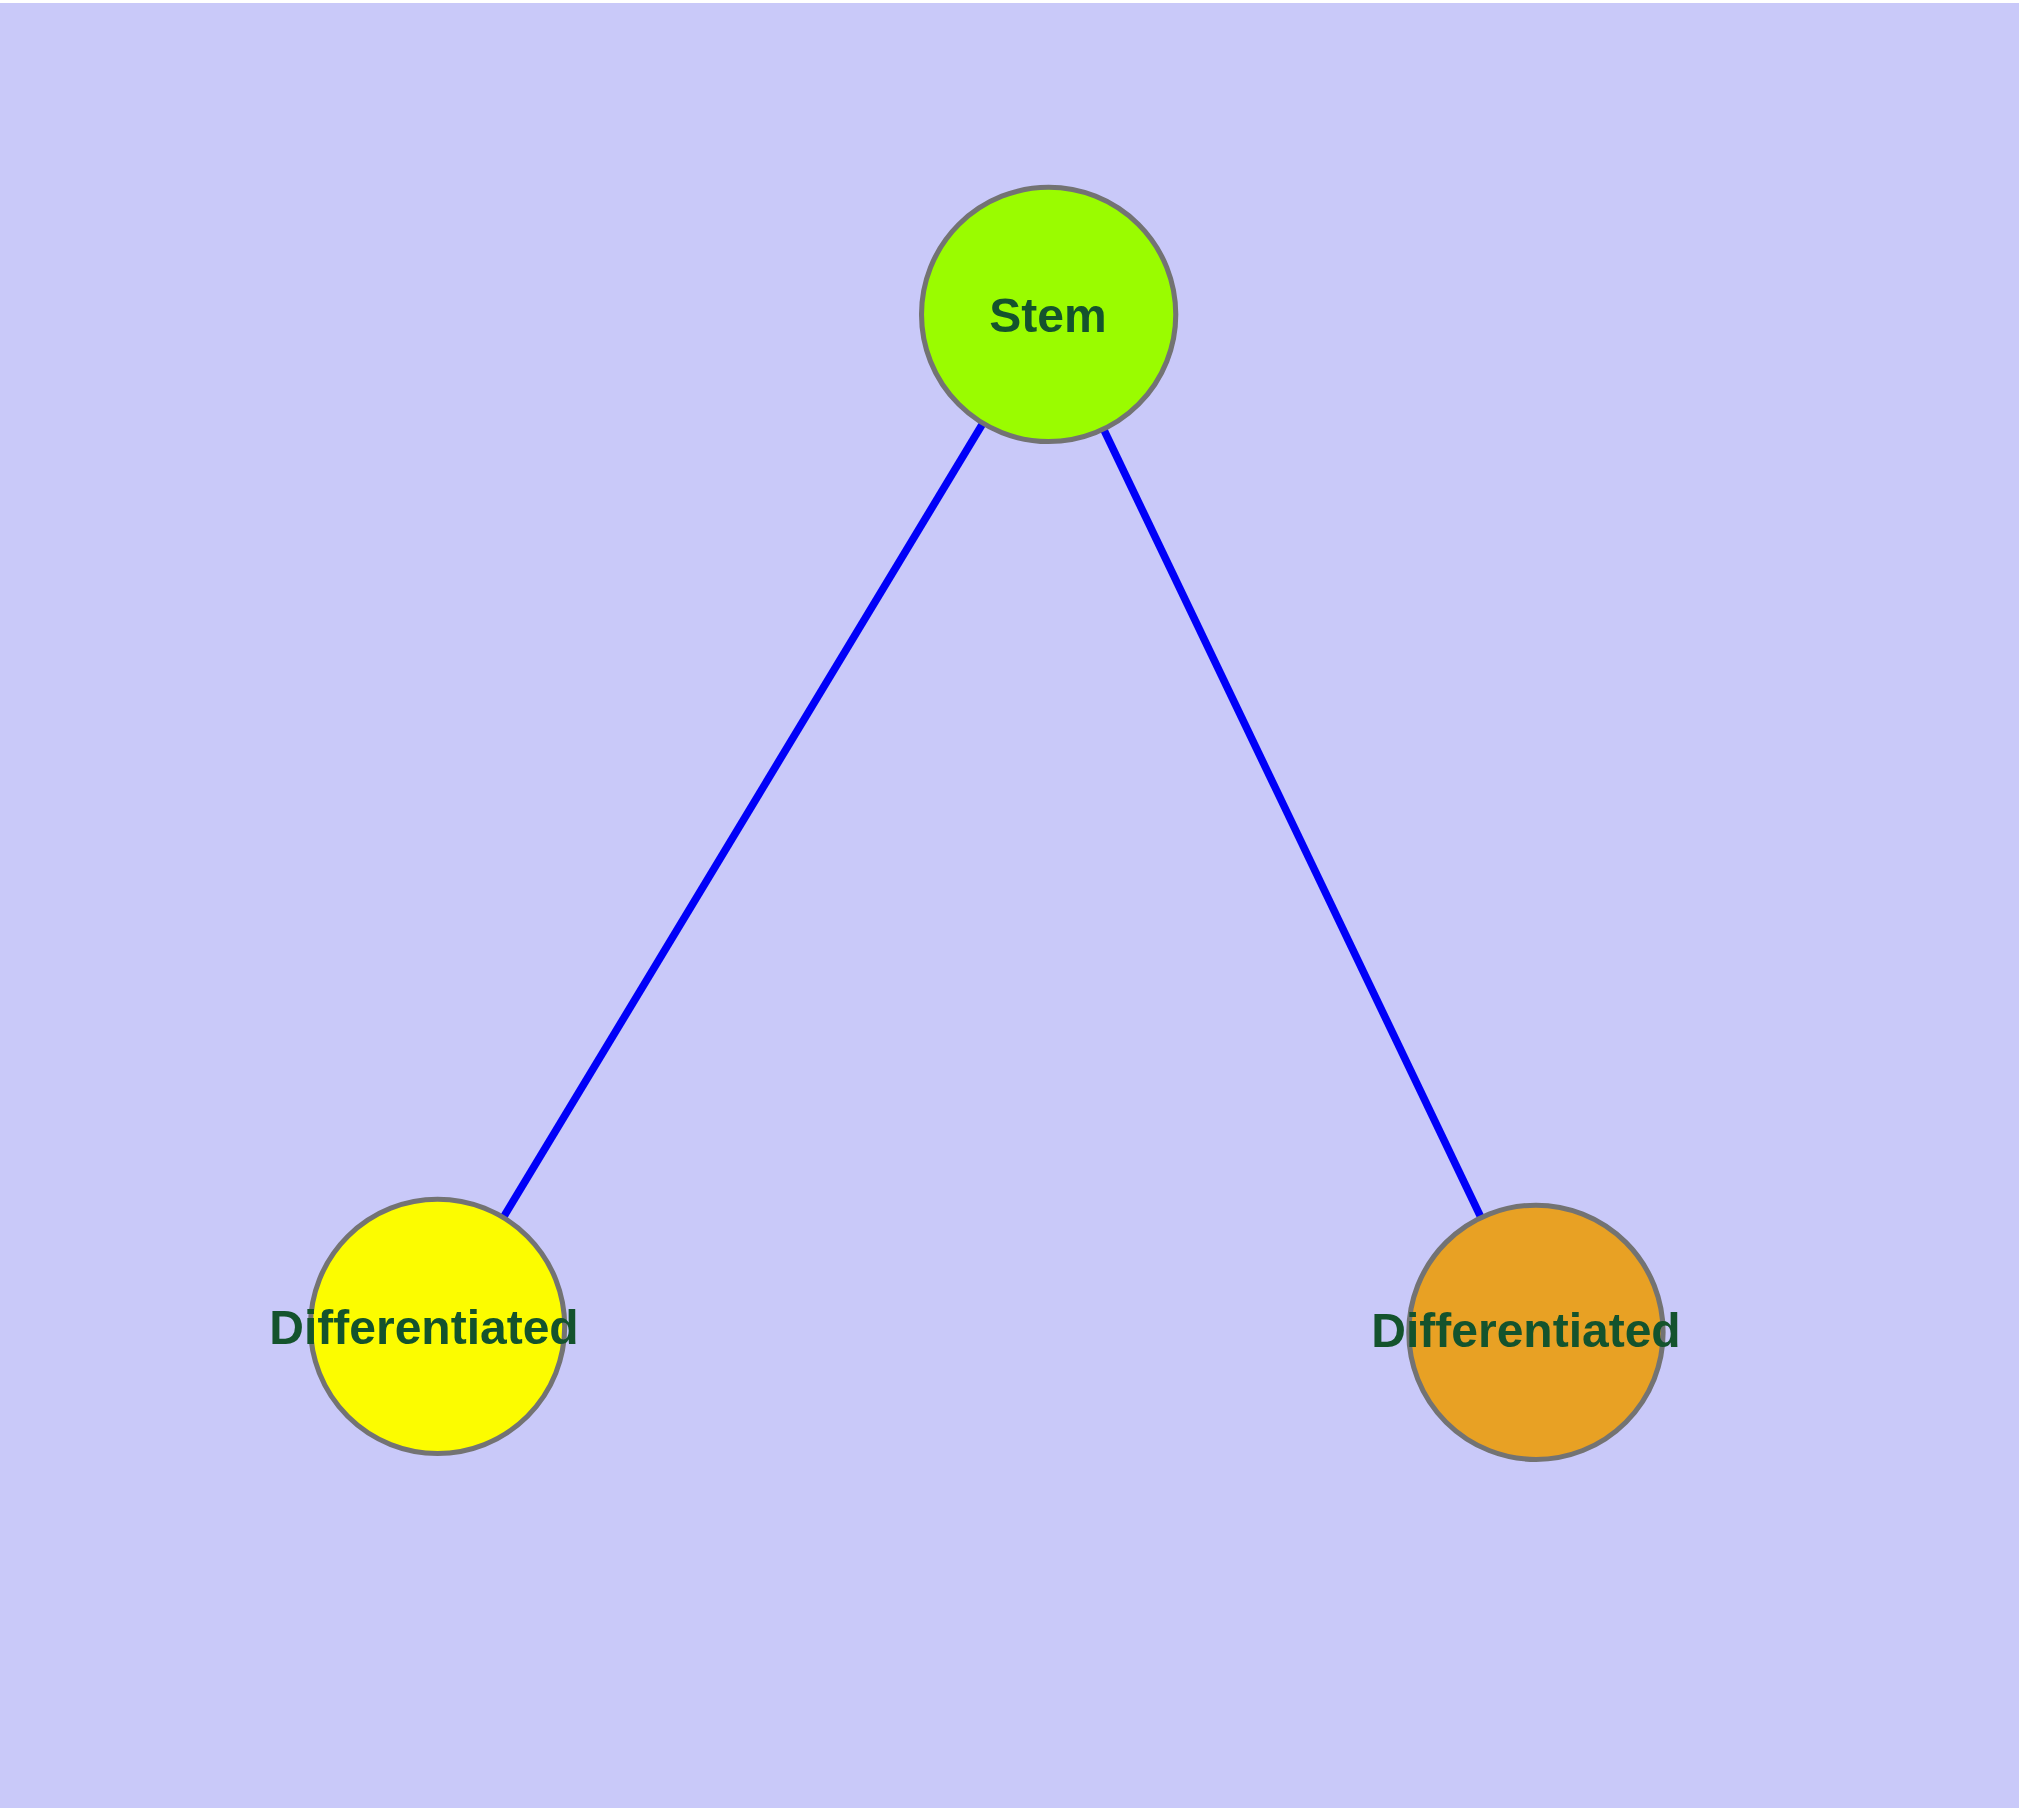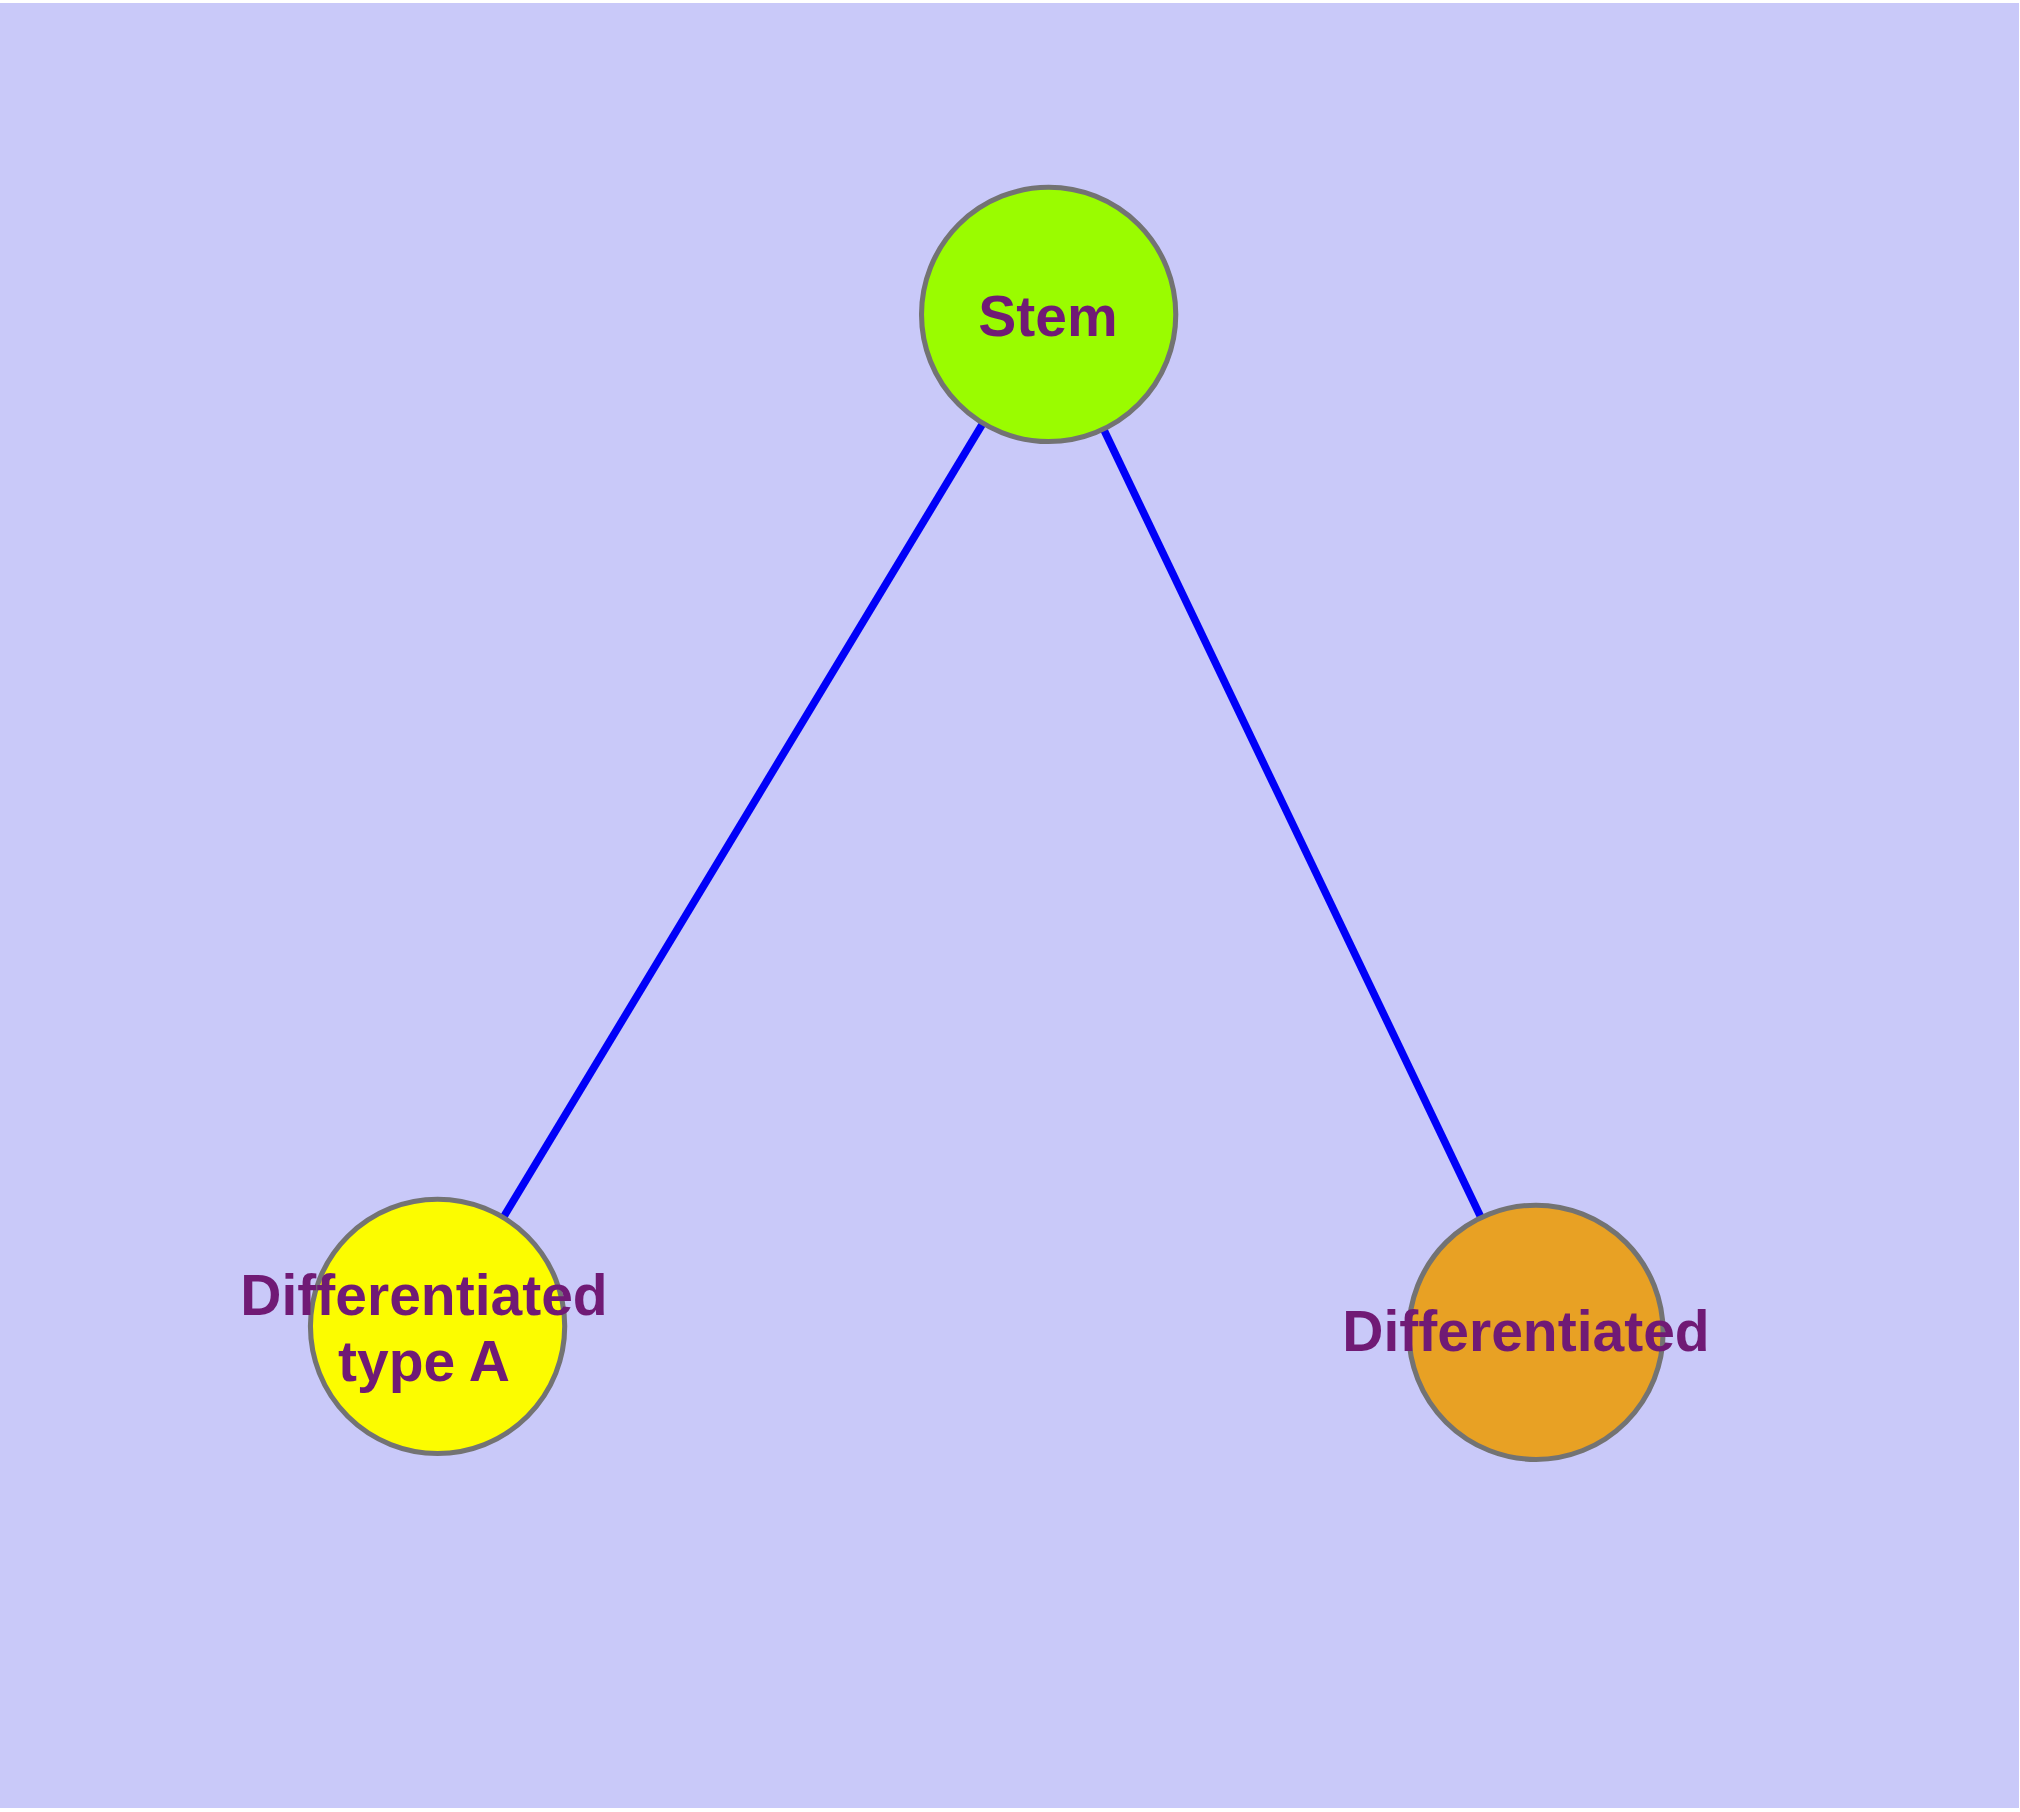--- a/index.html
+++ b/index.html
@@ -36,25 +36,25 @@
   }
   svg.graph line {
     stroke-width: 9;
   }
   svg.graph circle {
     stroke-width: 6;
   }
   .node-label {
     position: absolute;
     transform: translate(-50%, -50%);
-    text-align: center;
+    text-align: left;
     font-weight: bold;
-    font-size: 57px;
+    font-size: 48px;
     line-height: 1.16;
-    color: #701a75;
+    color: #14532d;
     white-space: nowrap;
     letter-spacing: 0;
   }
 </style>
 </head>
 <body>
 
 <div class="stage">
   <div class="canvas"></div>
 
@@ -65,20 +65,19 @@
 
     <circle cx="1237" cy="371" r="150" fill="#9afc00" stroke="#737373"></circle>
     <circle cx="516" cy="1565" r="150" fill="#fcfc00" stroke="#737373"></circle>
     <circle cx="1812" cy="1572" r="150" fill="#e8a124" stroke="#737373"></circle>
   </svg>
 
   <div class="node-label" style="left:1048px; top:316px;">Stem</div>
 
   <div class="node-label" style="left:424px; top:1328px;">
     <div>Differentiated</div>
-    <div>type A</div>
   </div>
 
   <div class="node-label" style="left:1526px; top:1331px;">
     <div>Differentiated</div>
   </div>
 </div>
 
 
 </body></html>

